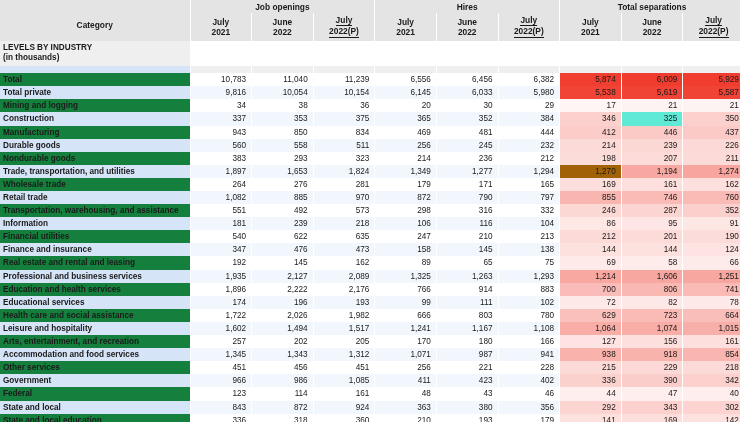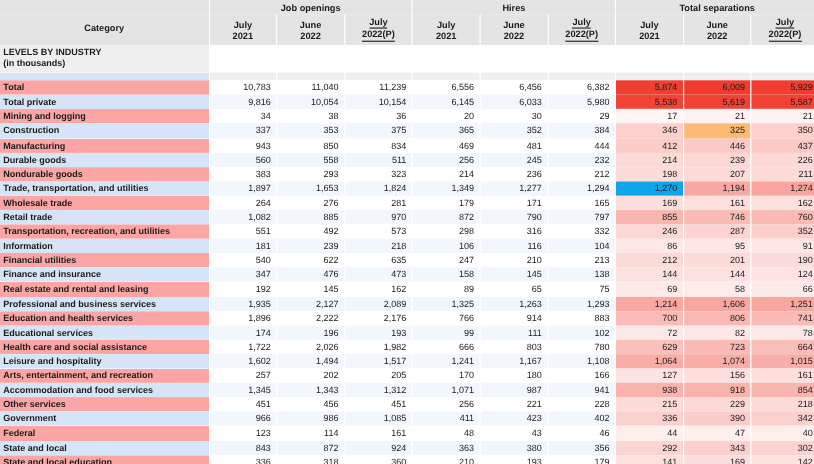--- a/index.html
+++ b/index.html
@@ -78,21 +78,21 @@
     white-space:nowrap;
     overflow:hidden;
   }
   td.num{
     text-align:right;
     padding-right:5px;
     font-size:8.2px;
     font-weight:normal;
   }
   
-  tr.odd  td.lab{background:#fca5a5;}
+  tr.odd  td.lab{background:#15803d;}
   tr.even td.lab{background:#d6e4f7;}
   
   tr.odd  td.num{background:#ffffff;}
   tr.even td.num{background:#f2f7fd;}
 </style>
 </head>
 <body>
 
 <table class="jolts">
   <colgroup>
@@ -218,21 +218,21 @@
       </tr>
       <tr class="even">
         <td class="lab">Construction</td>
         <td class="num">337</td>
         <td class="num">353</td>
         <td class="num">375</td>
         <td class="num">365</td>
         <td class="num">352</td>
         <td class="num">384</td>
         <td class="num" style="background: rgb(251, 208, 205);">346</td>
-        <td class="num" style="background: #fdba74; padding-left: 29px;">325</td>
+        <td class="num" style="background: #5eead4; padding-left: 29px;">325</td>
         <td class="num" style="background: rgb(251, 208, 205);">350</td>
       </tr>
       <tr class="odd">
         <td class="lab">Manufacturing</td>
         <td class="num">943</td>
         <td class="num">850</td>
         <td class="num">834</td>
         <td class="num">469</td>
         <td class="num">481</td>
         <td class="num">444</td>
@@ -265,21 +265,21 @@
         <td class="num" style="background: rgb(252, 218, 216);">211</td>
       </tr>
       <tr class="even">
         <td class="lab">Trade, transportation, and utilities</td>
         <td class="num">1,897</td>
         <td class="num">1,653</td>
         <td class="num">1,824</td>
         <td class="num">1,349</td>
         <td class="num">1,277</td>
         <td class="num">1,294</td>
-        <td class="num" style="background: #0ea5e9; margin-top: 20px;">1,270</td>
+        <td class="num" style="background: #a16207; margin-top: 20px;">1,270</td>
         <td class="num" style="background: rgb(248, 168, 162); margin-left: 46px;">1,194</td>
         <td class="num" style="background: rgb(248, 165, 159);">1,274</td>
       </tr>
       <tr class="odd">
         <td class="lab">Wholesale trade</td>
         <td class="num">264</td>
         <td class="num">276</td>
         <td class="num">281</td>
         <td class="num">179</td>
         <td class="num">171</td>
@@ -294,21 +294,21 @@
         <td class="num">885</td>
         <td class="num">970</td>
         <td class="num">872</td>
         <td class="num">790</td>
         <td class="num">797</td>
         <td class="num" style="background: rgb(249, 181, 176);">855</td>
         <td class="num" style="background: rgb(250, 186, 181);">746</td>
         <td class="num" style="background: rgb(250, 186, 181);">760</td>
       </tr>
       <tr class="odd">
-        <td class="lab">Transportation, recreation, and utilities</td>
+        <td class="lab">Transportation, warehousing, and assistance</td>
         <td class="num">551</td>
         <td class="num">492</td>
         <td class="num">573</td>
         <td class="num">298</td>
         <td class="num">316</td>
         <td class="num">332</td>
         <td class="num" style="background: rgb(252, 216, 213);">246</td>
         <td class="num" style="background: rgb(252, 212, 209);">287</td>
         <td class="num" style="background: rgb(251, 208, 204);">352</td>
       </tr>

